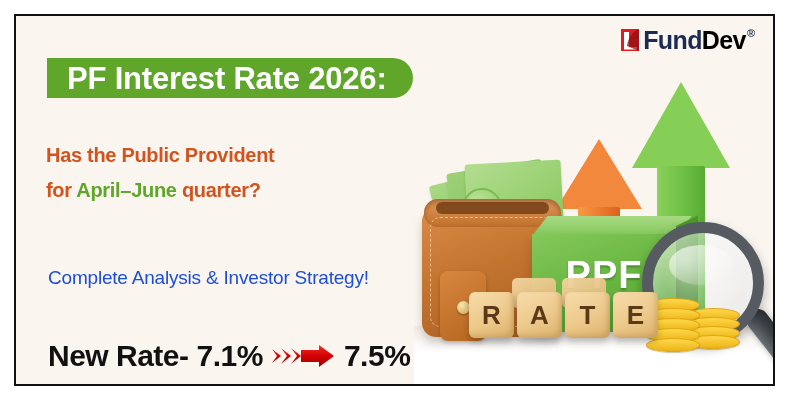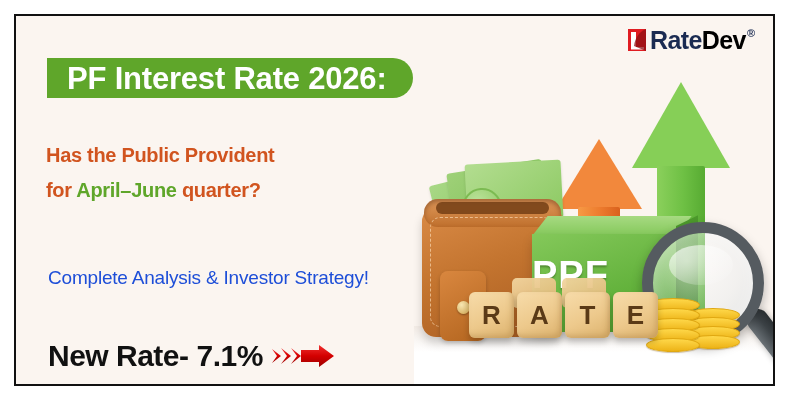--- a/index.html
+++ b/index.html
@@ -68,21 +68,21 @@
   .stitch1{left:8px;top:8px;width:121px;height:108px;}
 
   
   .ppf-box{position:absolute;left:118px;top:218px;width:144px;height:98px;
            background:linear-gradient(160deg,#84c85a 0%,#63b23c 60%,#4e9a2d 100%);
            box-shadow:0 6px 10px rgba(0,0,0,.15);}
   .ppf-top{position:absolute;left:118px;top:200px;width:144px;height:20px;
            background:linear-gradient(180deg,#a7da82,#84c85a);transform:skewX(-38deg);transform-origin:left bottom;}
   .ppf-side{position:absolute;left:262px;top:210px;width:22px;height:98px;
             background:linear-gradient(180deg,#4d9a2c,#3d8223);transform:skewY(-26deg);transform-origin:left top;}
-  .ppf-label{position:absolute;left:118px;top:238px;width:144px;
+  .ppf-label{position:absolute;left:118px;top:238px;width:144px;text-align:center;
              font-size:38px;font-weight:bold;color:#ffffff;letter-spacing:1px;
              text-shadow:0 2px 2px rgba(40,80,20,.45);}
 
   
   .arrow3d{position:absolute;}
   .arrow3d .shaft{position:absolute;left:50%;transform:translateX(-50%);bottom:0;border-radius:2px;}
   .arrow3d .head{position:absolute;left:50%;transform:translateX(-50%);top:0;width:0;height:0;}
 
   .a-small{left:70px;top:178px;width:66px;height:130px;}
   .a-small .shaft{width:32px;height:82px;background:linear-gradient(90deg,#f5913c,#e9732a 55%,#d85f1e);}
@@ -136,21 +136,21 @@
 
     <div class="logo">
       <span class="logo-mark">
         <svg width="22" height="24" viewBox="0 0 22 24">
           <path d="M2 1 H20 V23 H2 Z" fill="#e01c22"></path>
           <path d="M5 4 H10 V19 H18 V21.5 H5 Z" fill="#ffffff"></path>
           <path d="M20 1 C13 4 9 10 8 18 L20 23 Z" fill="#8e1014" opacity="0.75"></path>
         </svg>
       </span>
       <span class="logo-text">
-        <span class="logo-legal">Rate</span><span class="logo-dev">Dev</span>
+        <span class="logo-legal">Fund</span><span class="logo-dev">Dev</span>
       </span>
       <sup class="logo-reg">®</sup>
     </div>
 
     <div class="badge">
       <span class="badge-text">PF Interest Rate 2026:</span>
     </div>
 
     <div class="headline">
       <div class="hl-line">Has the Public Provident</div>
@@ -170,20 +170,21 @@
               <stop offset="50%" stop-color="#d40000"></stop>
               <stop offset="100%" stop-color="#9c0000"></stop>
             </linearGradient>
           </defs>
           <path d="M0 4 L9 11 L0 18 L5 11 Z" fill="url(#agr)"></path>
           <path d="M9 3 L19 11 L9 19 L15 11 Z" fill="url(#agr)"></path>
           <path d="M19 3 L29 11 L19 19 L25 11 Z" fill="url(#agr)"></path>
           <path d="M29 5 L47 5 L47 0 L62 11 L47 22 L47 17 L29 17 Z" fill="url(#agr)"></path>
         </svg>
       </span>
+      <span class="rate-new">7.5%</span>
     </div>
 
     <div class="art">
       <div class="ground"></div>
 
       <div class="arrow3d a-small">
         <div class="head"></div>
           <div class="shaft"></div>
       </div>
       <div class="arrow3d a-mid">

